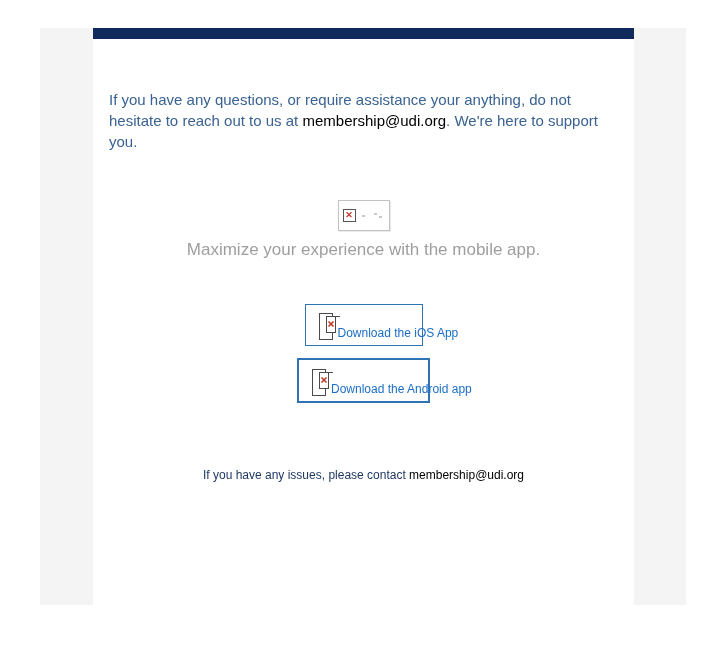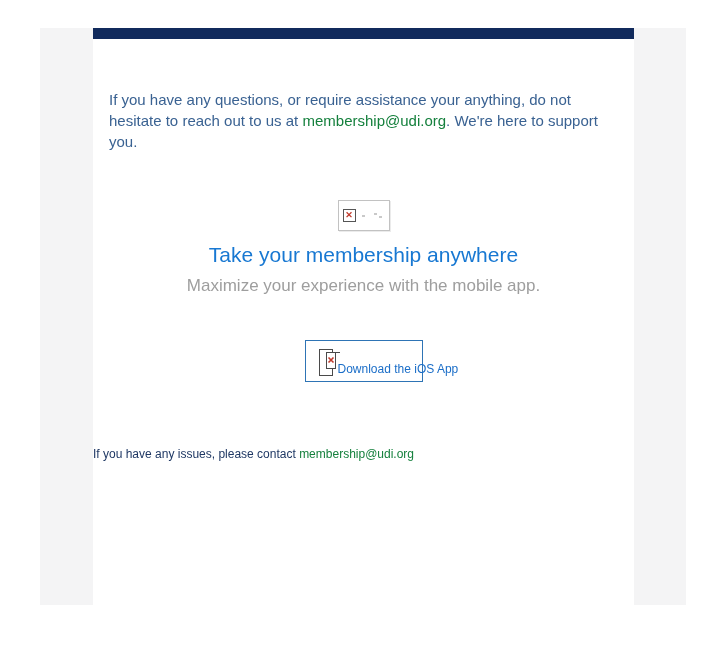--- a/index.html
+++ b/index.html
@@ -27,21 +27,21 @@
     width: 100%; height: 11px;
     background: #112a5c;
   }
   .body-text {
     margin: 0 28px 0 16px;
     font-size: 15px; line-height: 21px;
     color: #3a6292;
   }
   .p1 { margin-top: 50px; }
   .p2 { margin-top: 24px; }
-  a.mail-link { color: #15803d; text-decoration: none; cursor: pointer; }
+  a.mail-link { color: #000000; text-decoration: none; cursor: pointer; }
 
   .img-placeholder {
     margin: 48px auto 0;
     width: 52px; height: 31px;
     border: 1px solid #c2c2c2;
     background: #fff;
     box-sizing: border-box;
     display: flex; align-items: center;
     padding-left: 4px;
     box-shadow: 1px 1px 0 rgba(0,0,0,0.08);
@@ -95,21 +95,21 @@
   }
   .btn-android {
     margin: 12px auto 0;
     width: 133px; height: 45px;
     border: 2px solid #2e74b5;
   }
   .broken-icon { flex: 0 0 auto; }
 
   .footer-line {
     margin: 65px 0 0;
-    text-align: left;
+    text-align: center;
     font-size: 12px;
     color: #1f3864;
   }
 </style>
 </head>
 <body>
 
 <div class="strip strip-left"></div>
 <div class="strip strip-right"></div>
 
@@ -121,28 +121,36 @@
 
   <div class="img-placeholder">
     <span class="mini-broken">✕</span>
     <span class="alt-dots">
         <i></i>
         <i></i>
         <i></i>
       </span>
   </div>
 
-  <h1 class="promo-heading">Take your membership anywhere</h1>
   <p class="promo-sub">Maximize your experience with the mobile app.</p>
 
   <div class="dl-btn btn-ios">
     <svg class="broken-icon" width="23" height="31" viewBox="0 0 23 31">
       <rect x="1.5" y="3.5" width="13" height="26" fill="none" stroke="#4a4a4a" stroke-width="1"></rect>
       <rect x="8.5" y="6.5" width="9" height="16" fill="#ffffff" stroke="#4a4a4a" stroke-width="1"></rect>
       <path d="M18 6.5 h4" stroke="#4a4a4a" stroke-width="1" fill="none"></path>
       <path d="M10.5 11.5 l5 5 M15.5 11.5 l-5 5" stroke="#c0392b" stroke-width="1.6" fill="none"></path>
     </svg>
     <span class="label">Download the iOS App</span>
   </div>
 
+  <div class="dl-btn btn-android">
+    <svg class="broken-icon" width="23" height="31" viewBox="0 0 23 31">
+      <rect x="1.5" y="3.5" width="13" height="26" fill="none" stroke="#4a4a4a" stroke-width="1"></rect>
+      <rect x="8.5" y="6.5" width="9" height="16" fill="#ffffff" stroke="#4a4a4a" stroke-width="1"></rect>
+      <path d="M18 6.5 h4" stroke="#4a4a4a" stroke-width="1" fill="none"></path>
+      <path d="M10.5 11.5 l5 5 M15.5 11.5 l-5 5" stroke="#c0392b" stroke-width="1.6" fill="none"></path>
+    </svg>
+    <span class="label">Download the Android app</span>
+  </div>
 
   <p class="footer-line"><span>If you have any issues, please contact </span><a class="mail-link">membership@udi.org</a></p>
 </div>
 
 </body></html>

